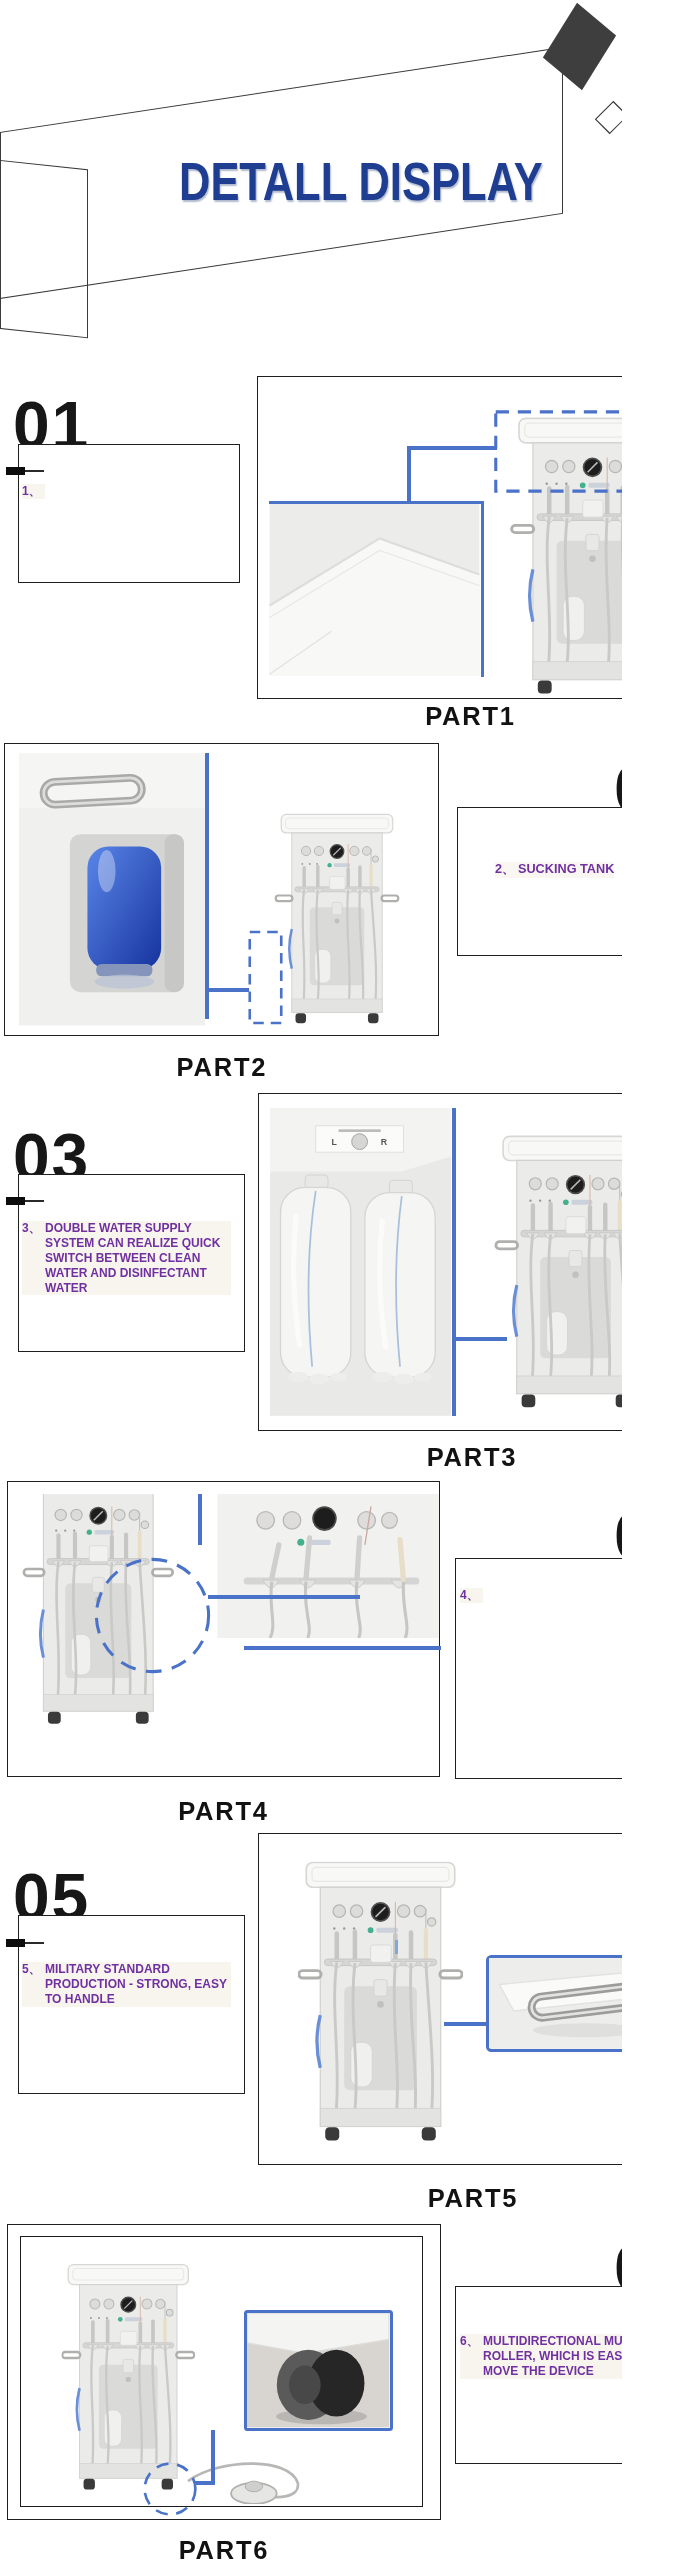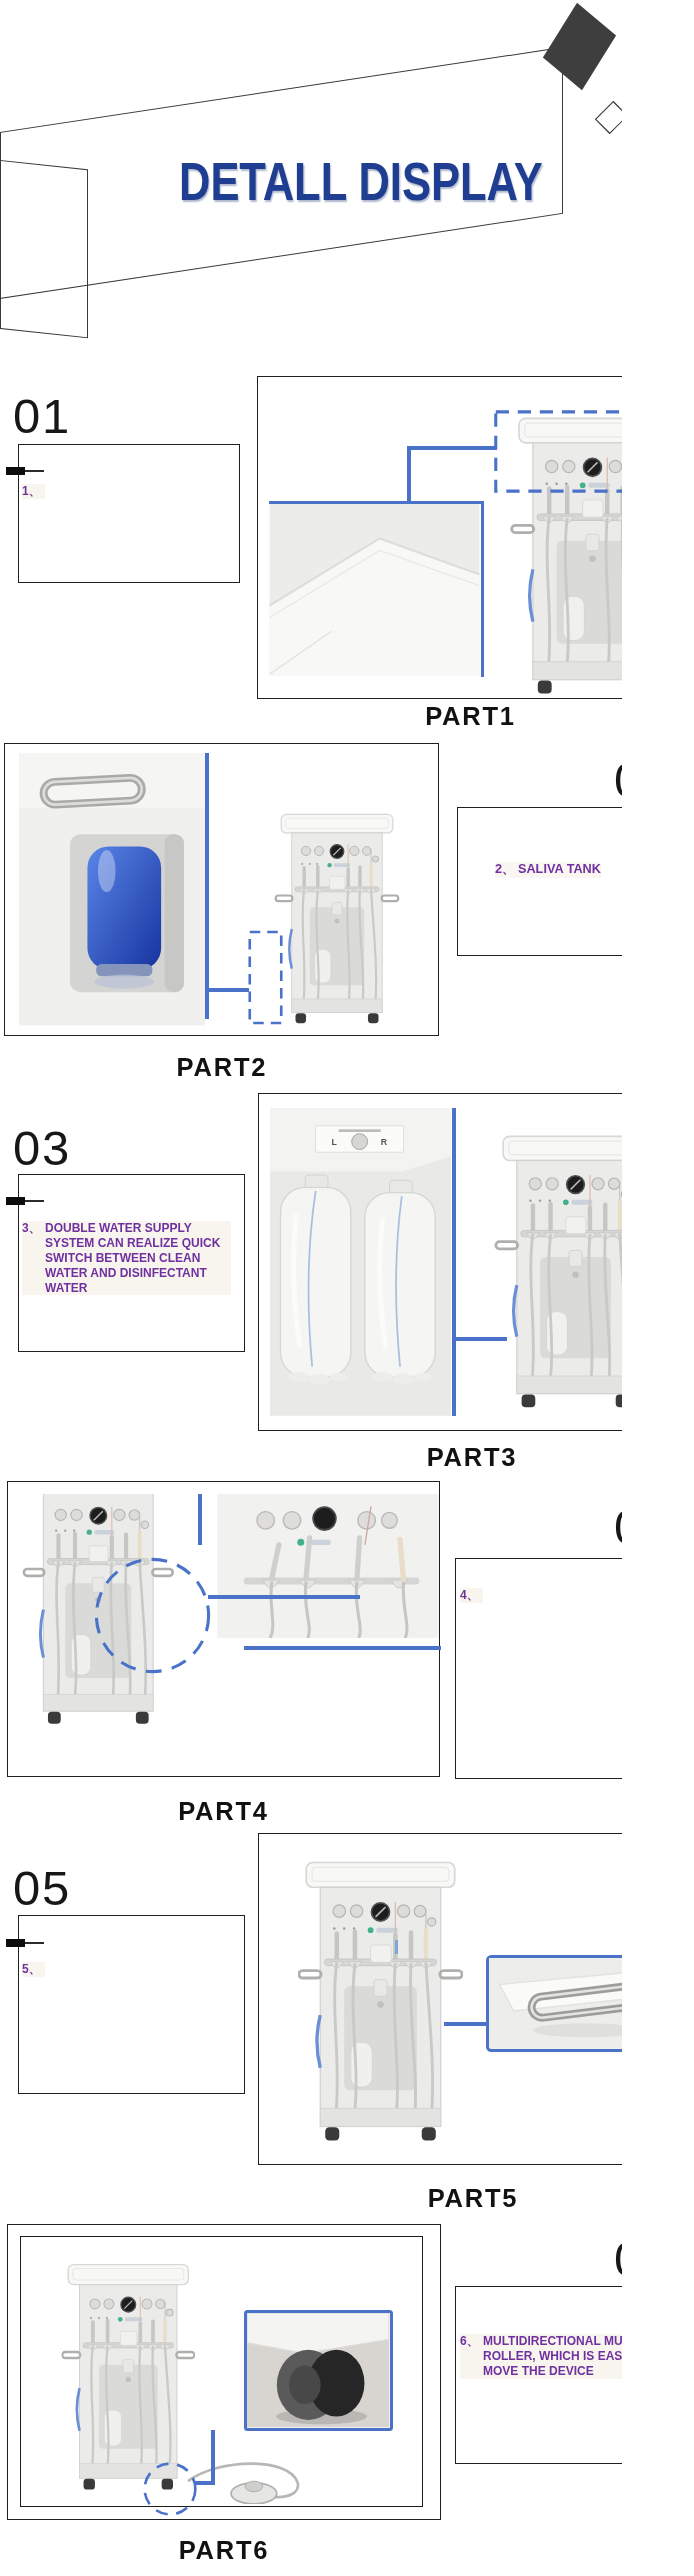--- a/index.html
+++ b/index.html
@@ -16,21 +16,21 @@
 
   
   .banner{width:563px;height:167px;border:0.9px solid #3a3a3a;transform:skewY(-8.6deg);transform-origin:0 0;background:transparent}
   .leftshape{width:88px;height:169px;border:0.9px solid #3a3a3a;transform:skewY(6deg);transform-origin:0 0;background:transparent}
   .darkdiamond{width:51px;height:51px;background:#3e3e3e;transform:rotate(40deg) skewX(8deg) scaleY(1.25)}
   .smalldiamond{width:21px;height:21px;border:1.8px solid #3a3a3a;transform:rotate(45deg) scaleY(1.25);background:#fff}
   .title{font-size:53px;font-weight:bold;color:var(--title-blue);line-height:1;white-space:nowrap;
          transform:scaleX(0.82);transform-origin:0 0;text-shadow:1.3px 2.2px 1.8px rgba(26,54,110,.35)}
 
   
-  .num{font-size:49px;color:#171717;letter-spacing:1.8px;line-height:1;font-weight:400}
+  .num{font-size:66px;color:#171717;letter-spacing:1.8px;line-height:1;font-weight:700}
   .num.right{width:70px;text-align:left}
   .tbox{border:1.8px solid var(--ink);background:#fff}
   .ibox{border:1.8px solid var(--ink);background:#fff}
   .part{font-weight:800;font-size:25.5px;letter-spacing:1.8px;color:#121212;text-align:center}
   .bar{background:#0d0d0d;height:8px;width:19.3px}
   .mline{background:#2a2a2a;height:1.8px;width:19.3px}
   .desc{display:flex;color:var(--purple);font-weight:bold;font-size:12px;line-height:1.24;background:#f8f5ef}
   .desc .dn{flex:none;width:23px}
   .desc .dt{width:186px}
   .desc.single{font-size:12.7px;background:#faf7f2}
@@ -170,21 +170,21 @@
         <rect x="2" y="2" width="36" height="104" fill="none" stroke="#4a72c8" stroke-width="3" stroke-dasharray="12 8"></rect>
       </svg>
       <div class="abs bline" style="left:204px;top:244px;width:40px;height:3.5px"></div>
     </div>
     <div class="abs num right" style="left:614px;top:756px">02</div>
     <div class="abs tbox" style="left:457px;top:807px;width:222px;height:149px"></div>
     <div class="abs mline" style="left:653px;top:833px"></div>
     <div class="abs bar" style="left:673px;top:830px;width:22px"></div>
     <div class="abs desc single" style="left:495px;top:862px">
       <span class="dn">2、</span>
-      <span class="dt">SALIVA TANK</span>
+      <span class="dt">SUCKING TANK</span>
     </div>
     <div class="abs part" style="left:4.4px;top:1053px;width:435px">PART2</div>
   </div>
 
   <div>
     <div class="abs num" style="left:13px;top:1124px">03</div>
     <div class="abs tbox" style="left:17.6px;top:1174px;width:227px;height:178px"></div>
     <div class="abs bar" style="left:6.2px;top:1197px"></div>
     <div class="abs mline" style="left:24.6px;top:1200px"></div>
     <div class="abs desc" style="left:22px;top:1221px">
@@ -278,20 +278,21 @@
     <div class="abs part" style="left:7px;top:1797px;width:433px">PART4</div>
   </div>
 
   <div>
     <div class="abs num" style="left:13px;top:1864px">05</div>
     <div class="abs tbox" style="left:17.6px;top:1915px;width:227px;height:179px"></div>
     <div class="abs bar" style="left:6.2px;top:1939px"></div>
     <div class="abs mline" style="left:24.6px;top:1942px"></div>
     <div class="abs desc" style="left:22px;top:1962px">
       <span class="dn">5、</span>
+      <span class="dt">MILITARY STANDARD PRODUCTION - STRONG, EASY TO HANDLE</span>
     </div>
     <div class="abs ibox" style="left:258px;top:1833px;width:430px;height:332px">
       <svg class="abs" style="left:39px;top:12.3px" width="165" height="297" viewBox="0 0 200 360">
           <use href="#cart"></use>
         </svg>
       <div class="abs" style="left:136px;top:106px;width:2.6px;height:14px;background:#7fa8d8"></div>
       <div class="abs bline" style="left:185px;top:188px;width:42px;height:4.4px"></div>
       <div class="abs binset" style="left:227px;top:121px;width:185px;height:97px;border-radius:5.3px">
         <svg width="178" height="90" viewBox="0 0 202 102">
           <rect width="202" height="102" fill="#ededeb"></rect>

